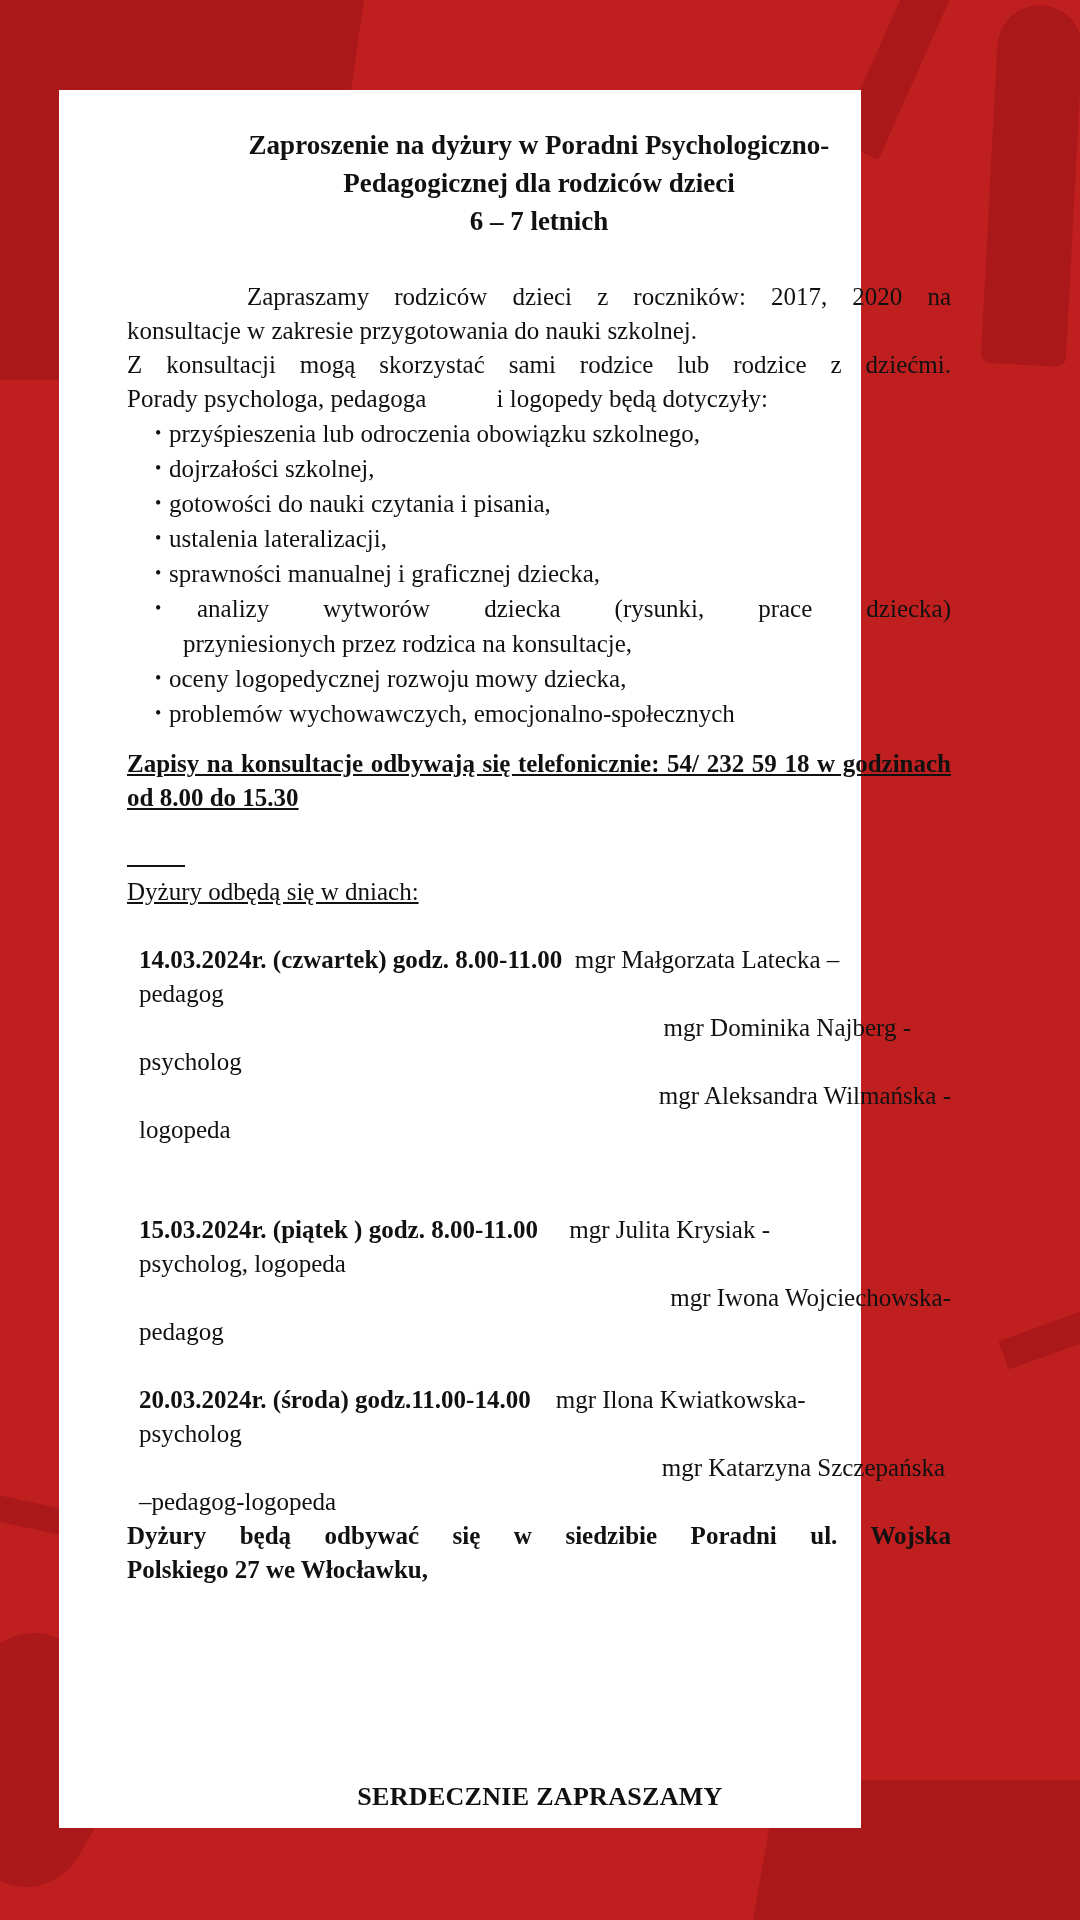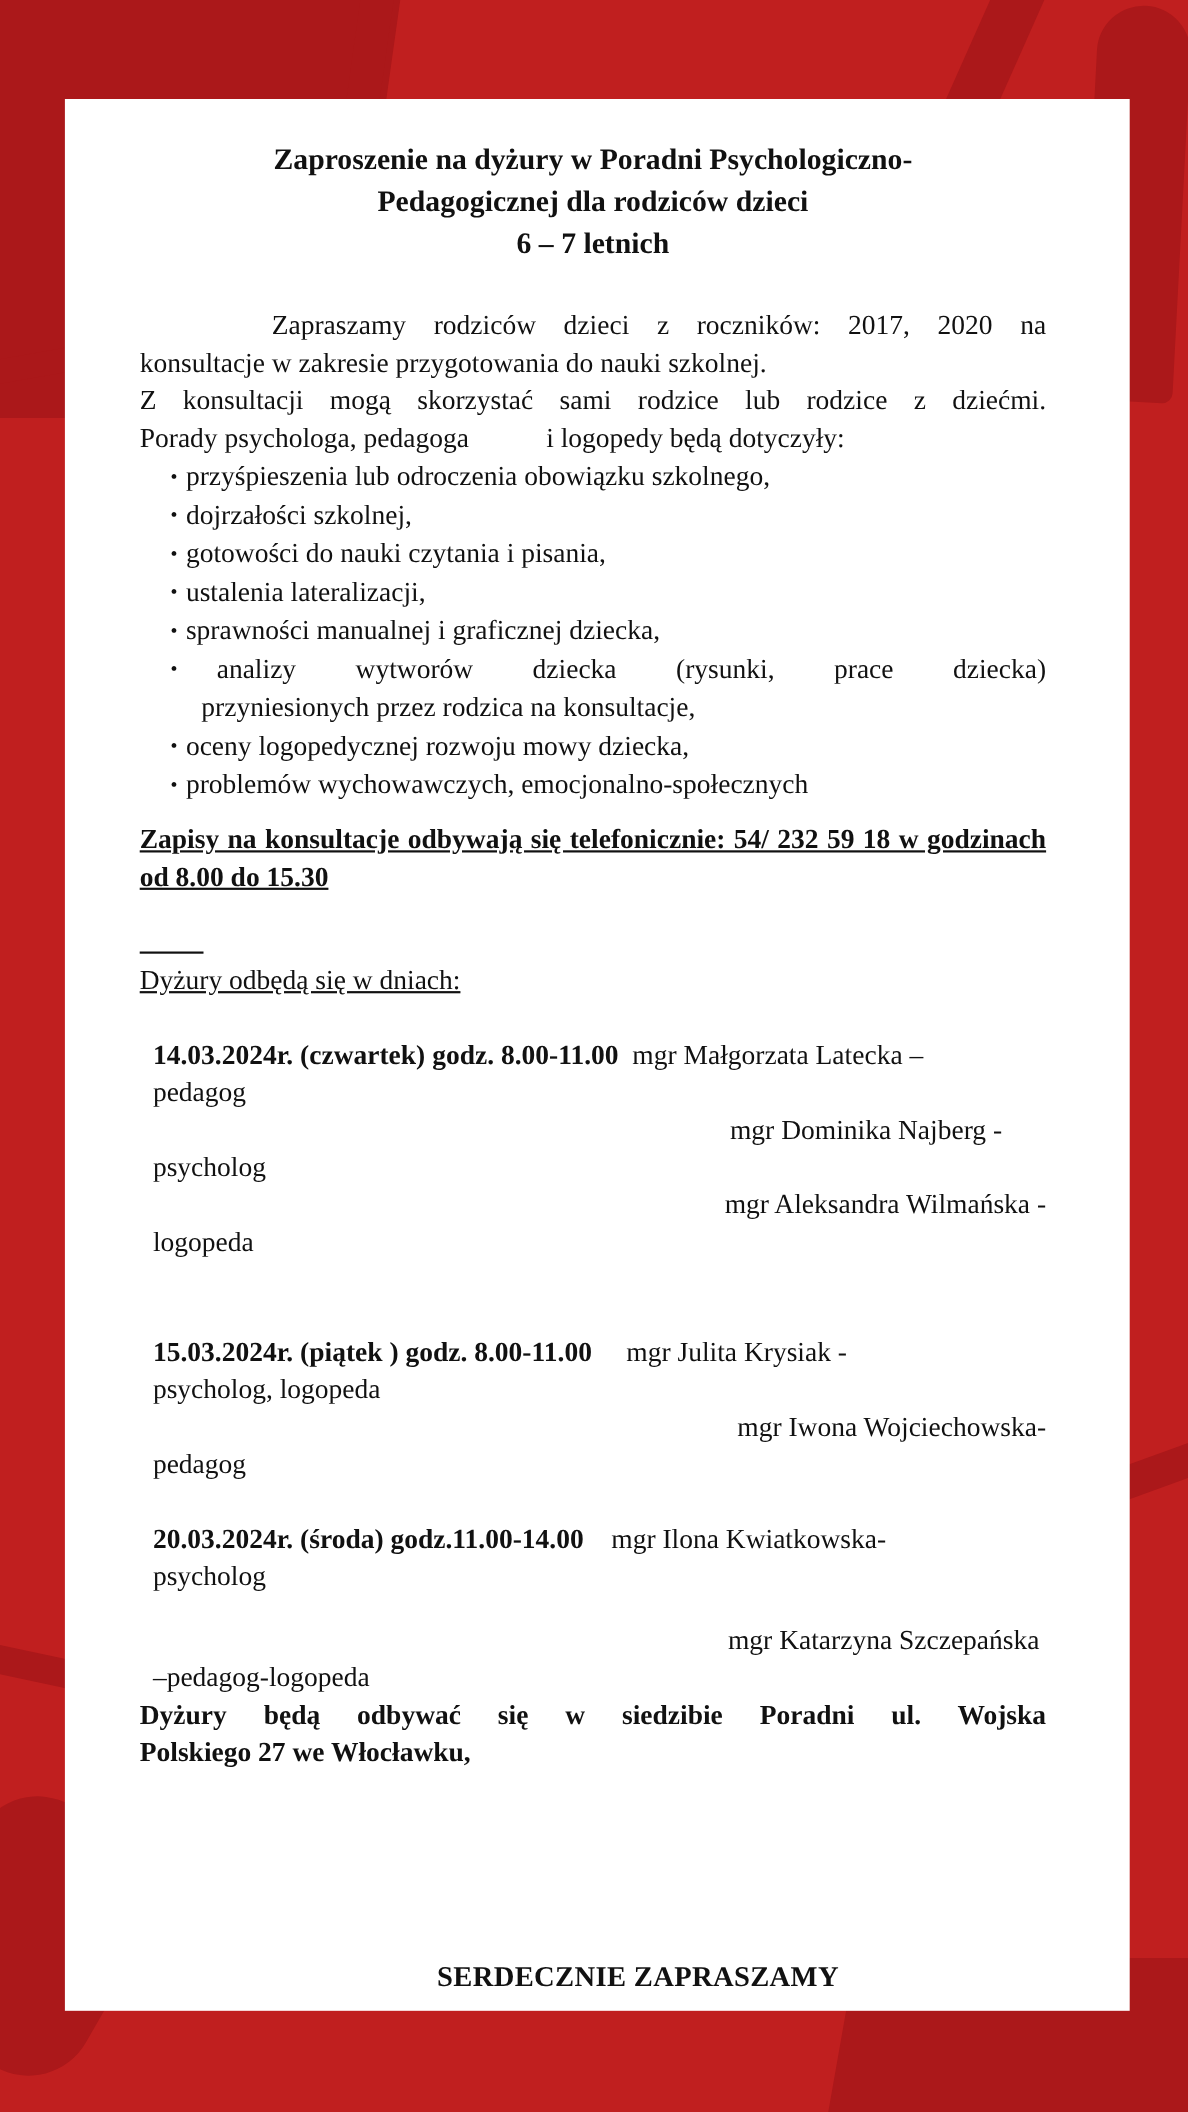--- a/index.html
+++ b/index.html
@@ -55,21 +55,21 @@
       transform: skewX(-10deg);
     }
     .shape-rmid {
       left: 1000px; top: 1320px; width: 120px; height: 30px;
       transform: rotate(-20deg);
     }
     .card {
       position: absolute;
       left: 59px;
       top: 90px;
-      width: 968px;
+      width: 802px;
       height: 1738px;
       background: #ffffff;
     }
     .content {
       position: absolute;
       left: 68px;
       top: 36px;
       width: 824px;
       font-size: 25px;
       line-height: 34px;
@@ -154,21 +154,20 @@
     }
     .closing {
       position: absolute;
       left: 0;
       width: 962px;
       top: 1692px;
       text-align: center;
       font-weight: bold;
       font-size: 26px;
       letter-spacing: 0.3px;
-      padding-left: 40px;
     }
   </style>
 </head>
 <body>
 
 <div class="bg-shape shape-tl"></div>
 <div class="bg-shape shape-tl2"></div>
 <div class="bg-shape shape-tr"></div>
 <div class="bg-shape shape-tr2"></div>
 <div class="bg-shape shape-lmid"></div>
@@ -224,21 +223,21 @@
     <div class="day gap-lg">
       <span class="row"><b>15.03.2024r. (piątek ) godz. 8.00-11.00</b>&nbsp;&nbsp;&nbsp;&nbsp; <span>mgr Julita Krysiak -</span></span>
       <span class="row">psycholog, logopeda</span>
       <span class="indent">mgr Iwona Wojciechowska-</span>
       <span class="row">pedagog</span>
     </div>
 
     <div class="day">
       <span class="row"><b>20.03.2024r. (środa) godz.11.00-14.00</b>&nbsp;&nbsp;&nbsp; <span>mgr Ilona Kwiatkowska-</span></span>
       <span class="row">psycholog</span>
-      <span class="indent" style="padding-right:6px;margin-top:24px;">mgr Katarzyna Szczepańska</span>
+      <span class="indent" style="padding-right:6px;">mgr Katarzyna Szczepańska</span>
       <span class="row">–pedagog-logopeda</span>
     </div>
 
     <div class="location">
       <span class="first">Dyżury będą odbywać się w siedzibie Poradni ul. Wojska</span>
       <span>Polskiego 27 we Włocławku,</span>
     </div>
 
   </div>
 

